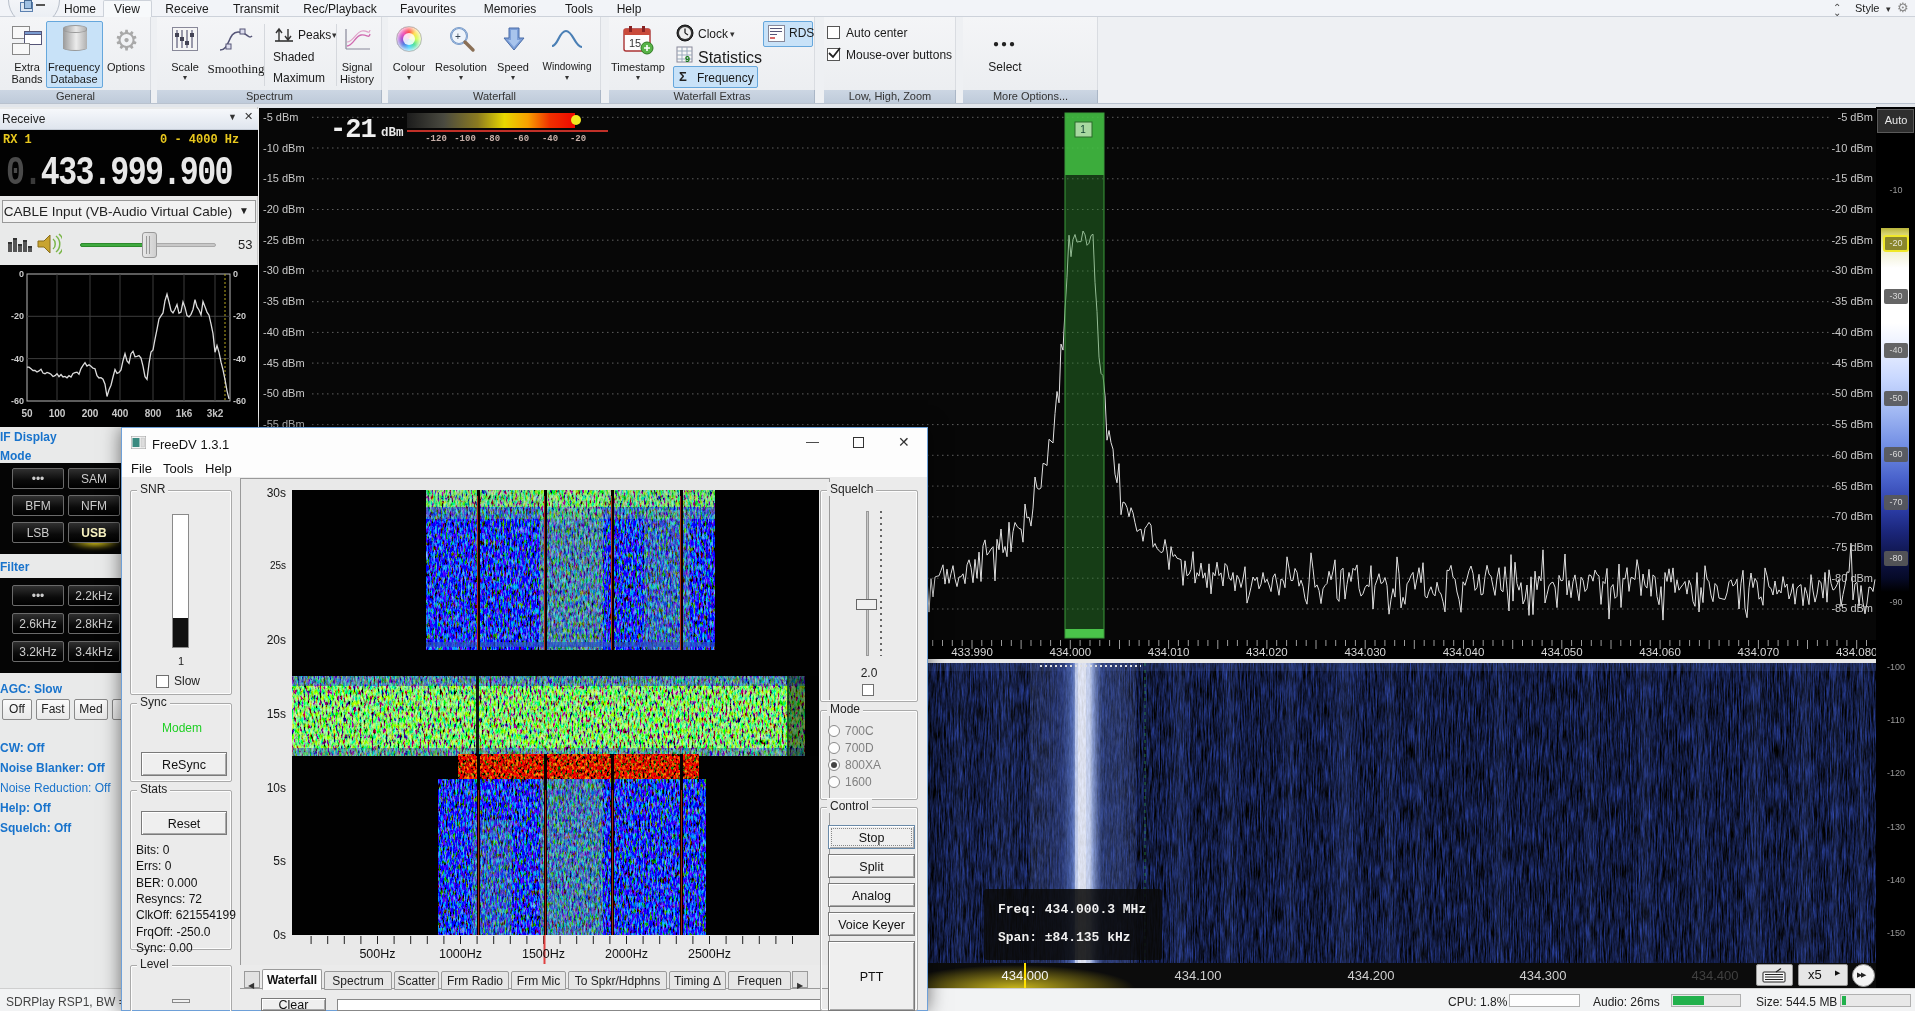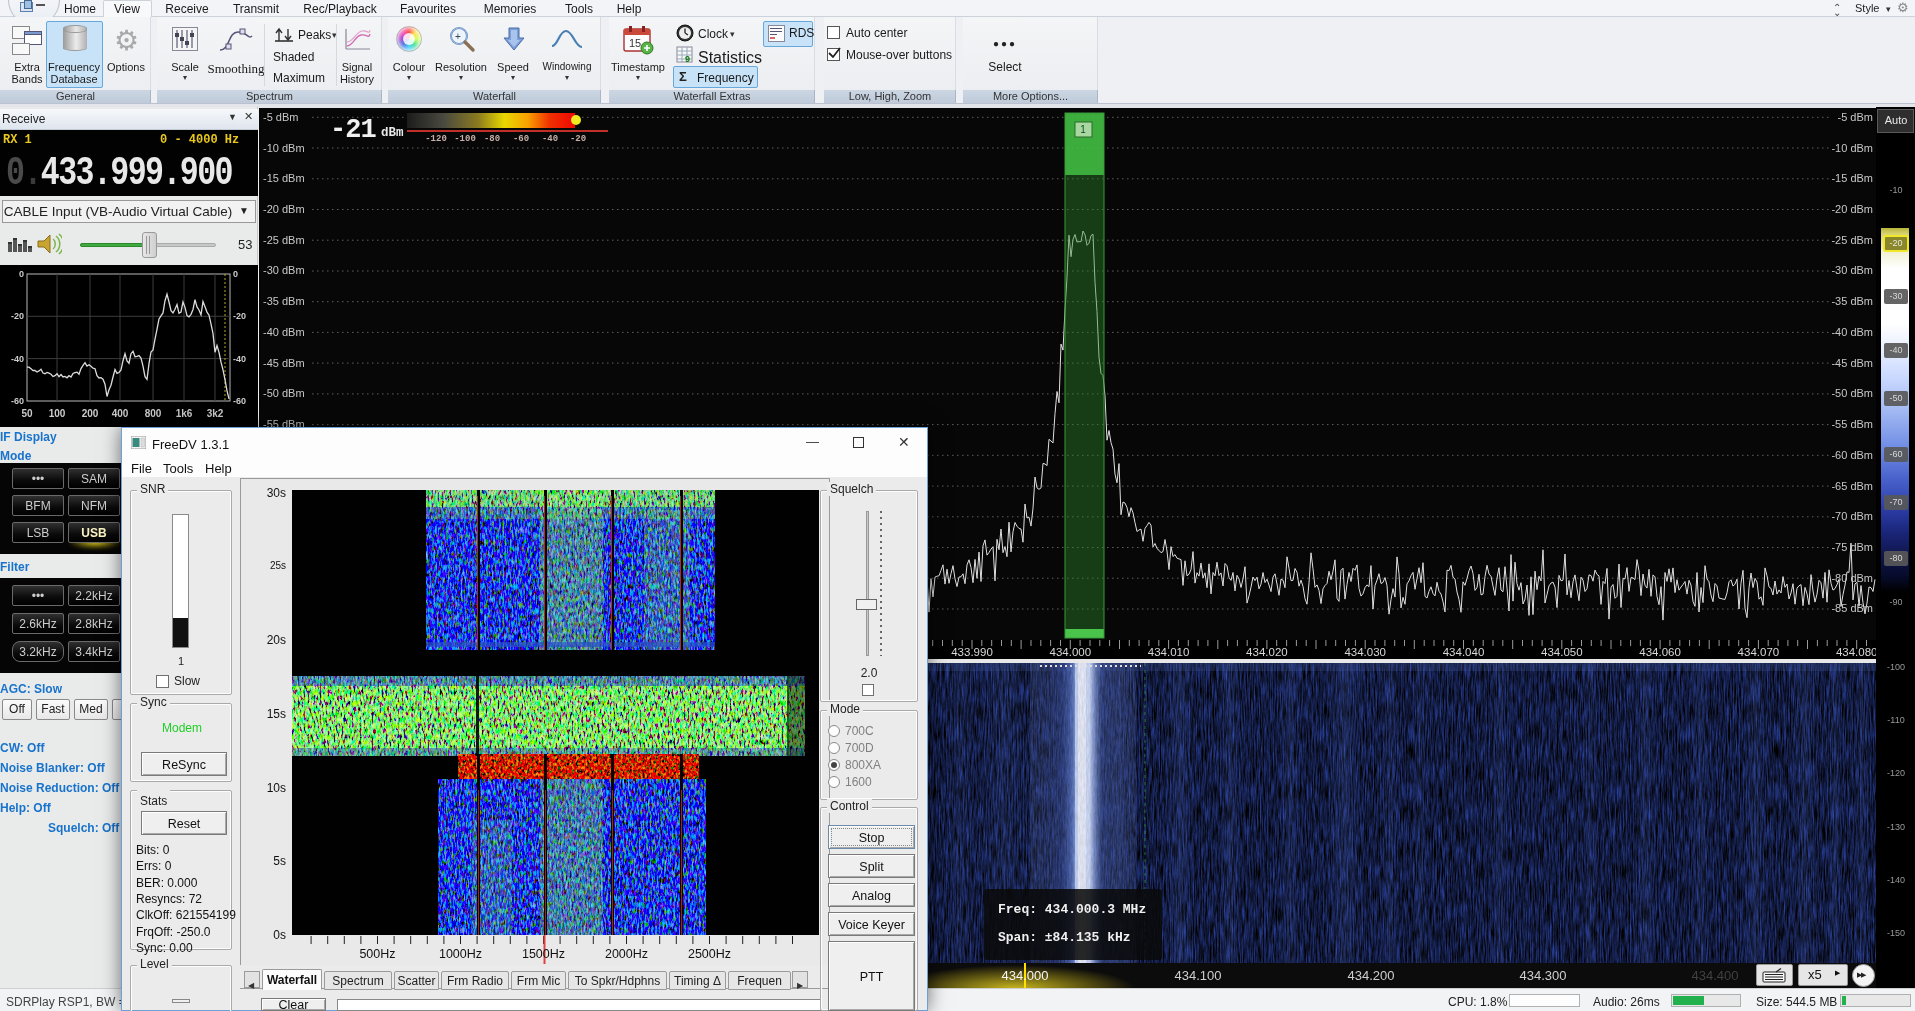--- a/index.html
+++ b/index.html
@@ -234,32 +234,32 @@
 <div class="abs" style="left:68px;top:495px;width:52px;height:21px;background:linear-gradient(#303030,#0a0a0a 60%,#000);border:1px solid #6a6a6a;border-radius:2px;color:#ccc;font-size:12px;text-align:center;line-height:20px;">NFM</div>
 <div class="abs" style="left:12px;top:522px;width:52px;height:21px;background:linear-gradient(#303030,#0a0a0a 60%,#000);border:1px solid #6a6a6a;border-radius:2px;color:#ccc;font-size:12px;text-align:center;line-height:20px;">LSB</div>
 <div class="abs" style="left:68px;top:535px;width:54px;height:14px;background:radial-gradient(ellipse at center, rgba(235,215,25,1), rgba(200,180,0,0) 72%);filter:blur(2px);"></div>
 <div class="abs" style="left:68px;top:522px;width:52px;height:21px;background:linear-gradient(#303030,#0a0a0a 60%,#000);border:1px solid #6a6a6a;border-radius:2px;color:#f8f2c0;font-size:12px;text-align:center;line-height:20px;font-weight:bold;">USB</div>
 <div class="abs" style="left:0px;top:560px;font-size:12px;color:#1873cc;white-space:nowrap;font-weight:bold;">Filter</div>
 <div class="abs" style="left:0;top:578px;width:258px;height:95px;background:#050505;"></div>
 <div class="abs" style="left:12px;top:585px;width:52px;height:21px;background:linear-gradient(#303030,#0a0a0a 60%,#000);border:1px solid #6a6a6a;border-radius:2px;color:#ccc;font-size:12px;text-align:center;line-height:20px;">•••</div>
 <div class="abs" style="left:68px;top:585px;width:52px;height:21px;background:linear-gradient(#303030,#0a0a0a 60%,#000);border:1px solid #6a6a6a;border-radius:2px;color:#ccc;font-size:12px;text-align:center;line-height:20px;">2.2kHz</div>
 <div class="abs" style="left:12px;top:613px;width:52px;height:21px;background:linear-gradient(#303030,#0a0a0a 60%,#000);border:1px solid #6a6a6a;border-radius:2px;color:#ccc;font-size:12px;text-align:center;line-height:20px;">2.6kHz</div>
 <div class="abs" style="left:68px;top:613px;width:52px;height:21px;background:linear-gradient(#303030,#0a0a0a 60%,#000);border:1px solid #6a6a6a;border-radius:2px;color:#ccc;font-size:12px;text-align:center;line-height:20px;">2.8kHz</div>
-<div class="abs" style="left:12px;top:641px;width:52px;height:21px;background:linear-gradient(#303030,#0a0a0a 60%,#000);border:1px solid #6a6a6a;border-radius:8px;color:#ccc;font-size:12px;text-align:center;line-height:20px;">3.2kHz</div>
+<div class="abs" style="left:12px;top:641px;width:52px;height:21px;background:linear-gradient(#303030,#0a0a0a 60%,#000);border:1px solid #6a6a6a;border-radius:2px;color:#ccc;font-size:12px;text-align:center;line-height:20px;">3.2kHz</div>
 <div class="abs" style="left:68px;top:641px;width:52px;height:21px;background:linear-gradient(#303030,#0a0a0a 60%,#000);border:1px solid #6a6a6a;border-radius:2px;color:#ccc;font-size:12px;text-align:center;line-height:20px;">3.4kHz</div>
 <div class="abs" style="left:0px;top:682px;font-size:12px;color:#1873cc;white-space:nowrap;font-weight:bold;">AGC: Slow</div>
 <div class="abs" style="left:2px;top:699px;width:30px;height:21px;background:linear-gradient(#fbfbfb,#e8e8e8);border:1px solid #8a8a8a;border-radius:2px;color:#222;font-size:12px;text-align:center;line-height:19px;">Off</div>
 <div class="abs" style="left:36px;top:699px;width:34px;height:21px;background:linear-gradient(#fbfbfb,#e8e8e8);border:1px solid #8a8a8a;border-radius:2px;color:#222;font-size:12px;text-align:center;line-height:19px;">Fast</div>
 <div class="abs" style="left:74px;top:699px;width:34px;height:21px;background:linear-gradient(#fbfbfb,#e8e8e8);border:1px solid #8a8a8a;border-radius:2px;color:#222;font-size:12px;text-align:center;line-height:19px;">Med</div>
 <div class="abs" style="left:112px;top:699px;width:34px;height:21px;background:linear-gradient(#fbfbfb,#e8e8e8);border:1px solid #8a8a8a;border-radius:2px;color:#222;font-size:12px;text-align:center;line-height:19px;"></div>
 <div class="abs" style="left:0px;top:741px;font-size:12px;color:#1873cc;white-space:nowrap;font-weight:bold;">CW: Off</div>
 <div class="abs" style="left:0px;top:761px;font-size:12px;color:#1873cc;white-space:nowrap;font-weight:bold;">Noise Blanker: Off</div>
-<div class="abs" style="left:0px;top:781px;font-size:12px;color:#1873cc;white-space:nowrap;font-weight:bold;">Noise Reduction: Off</div>
+<div class="abs" style="left:0px;top:781px;font-size:12px;color:#1873cc;white-space:nowrap;font-weight:normal;">Noise Reduction: Off</div>
 <div class="abs" style="left:0px;top:801px;font-size:12px;color:#1873cc;white-space:nowrap;font-weight:bold;">Help: Off</div>
-<div class="abs" style="left:0px;top:821px;font-size:12px;color:#1873cc;white-space:nowrap;font-weight:bold;padding-left:48px;">Squelch: Off</div>
+<div class="abs" style="left:0px;top:821px;font-size:12px;color:#1873cc;white-space:nowrap;font-weight:bold;">Squelch: Off</div>
 <div class="abs" style="left:259px;top:108px;width:1617px;height:532px;background:#070707;"></div>
 <svg class="abs" style="left:259px;top:108px" width="1617" height="532">
     <line x1="53" y1="9.3" x2="1570" y2="9.3" stroke="#606060" stroke-width="1" stroke-dasharray="1.5 3.5"></line>
     <line x1="53" y1="40.0" x2="1570" y2="40.0" stroke="#606060" stroke-width="1" stroke-dasharray="1.5 3.5"></line>
     <line x1="53" y1="70.8" x2="1570" y2="70.8" stroke="#606060" stroke-width="1" stroke-dasharray="1.5 3.5"></line>
     <line x1="53" y1="101.5" x2="1570" y2="101.5" stroke="#606060" stroke-width="1" stroke-dasharray="1.5 3.5"></line>
     <line x1="53" y1="132.2" x2="1570" y2="132.2" stroke="#606060" stroke-width="1" stroke-dasharray="1.5 3.5"></line>
     <line x1="53" y1="163.0" x2="1570" y2="163.0" stroke="#606060" stroke-width="1" stroke-dasharray="1.5 3.5"></line>
     <line x1="53" y1="193.7" x2="1570" y2="193.7" stroke="#606060" stroke-width="1" stroke-dasharray="1.5 3.5"></line>
     <line x1="53" y1="224.4" x2="1570" y2="224.4" stroke="#606060" stroke-width="1" stroke-dasharray="1.5 3.5"></line>
@@ -603,21 +603,21 @@
 <div class="abs" style="left:172px;top:514px;width:17px;height:134px;background:#fff;border:1px solid #8a8a8a;"></div>
 <div class="abs" style="left:173px;top:618px;width:15px;height:29px;background:#111;"></div>
 <div class="abs" style="left:166px;top:655px;width:30px;text-align:center;font-size:11px;color:#222;white-space:nowrap;">1</div>
 <div class="abs" style="left:156px;top:675px;width:13px;height:13px;background:#fff;border:1px solid #707070;"></div>
 <div class="abs" style="left:174px;top:674px;font-size:12px;color:#222;white-space:nowrap;">Slow</div>
 <div class="abs" style="left:130px;top:703px;width:102px;height:79px;border:1px solid #aaa;border-radius:2px;box-shadow:inset 0 0 0 1px #fdfdfd;"></div>
 <div class="abs" style="left:137px;top:695px;background:#ebebeb;padding:0 3px;font-size:12px;color:#222;">Sync</div>
 <div class="abs" style="left:152px;top:721px;width:60px;text-align:center;font-size:12px;color:#1fd024;white-space:nowrap;">Modem</div>
 <div class="abs" style="left:141px;top:752px;width:86px;height:24px;background:#efefef;border:1px solid #7a7a7a;box-shadow:inset 1px 1px 0 #fff, inset -1px -1px 0 #a8a8a8;color:#111;font-size:12.5px;text-align:center;line-height:24px;position:absolute;">ReSync</div>
 <div class="abs" style="left:130px;top:790px;width:102px;height:160px;border:1px solid #aaa;border-radius:2px;box-shadow:inset 0 0 0 1px #fdfdfd;"></div>
-<div class="abs" style="left:137px;top:782px;background:#ebebeb;padding:12px 3px;font-size:12px;color:#222;">Stats</div>
+<div class="abs" style="left:137px;top:782px;background:#ebebeb;padding:0 3px;font-size:12px;color:#222;">Stats</div>
 <div class="abs" style="left:141px;top:811px;width:86px;height:24px;background:#efefef;border:1px solid #7a7a7a;box-shadow:inset 1px 1px 0 #fff, inset -1px -1px 0 #a8a8a8;color:#111;font-size:12.5px;text-align:center;line-height:24px;position:absolute;">Reset</div>
 <div class="abs" style="left:136px;top:843.0px;font-size:12px;color:#111;white-space:nowrap;">Bits: 0</div>
 <div class="abs" style="left:136px;top:859.3px;font-size:12px;color:#111;white-space:nowrap;">Errs: 0</div>
 <div class="abs" style="left:136px;top:875.6px;font-size:12px;color:#111;white-space:nowrap;">BER: 0.000</div>
 <div class="abs" style="left:136px;top:891.9px;font-size:12px;color:#111;white-space:nowrap;">Resyncs: 72</div>
 <div class="abs" style="left:136px;top:908.2px;font-size:12px;color:#111;white-space:nowrap;">ClkOff: 621554199</div>
 <div class="abs" style="left:136px;top:924.5px;font-size:12px;color:#111;white-space:nowrap;">FrqOff: -250.0</div>
 <div class="abs" style="left:136px;top:940.8px;font-size:12px;color:#111;white-space:nowrap;">Sync: 0.00</div>
 <div class="abs" style="left:130px;top:965px;width:102px;height:53px;border:1px solid #aaa;border-radius:2px;box-shadow:inset 0 0 0 1px #fdfdfd;"></div>
 <div class="abs" style="left:137px;top:957px;background:#ebebeb;padding:0 3px;font-size:12px;color:#222;">Level</div>

